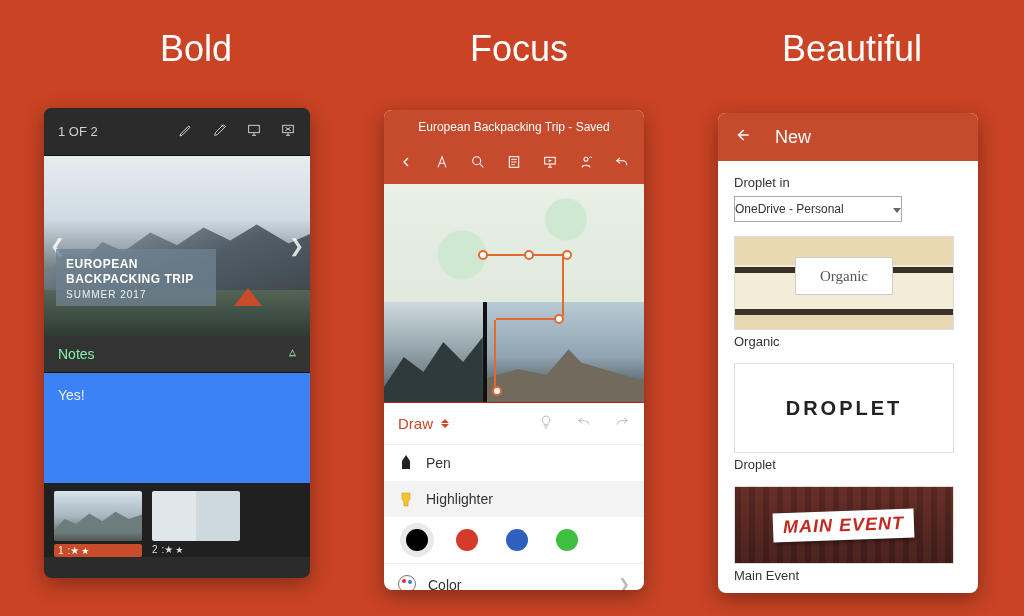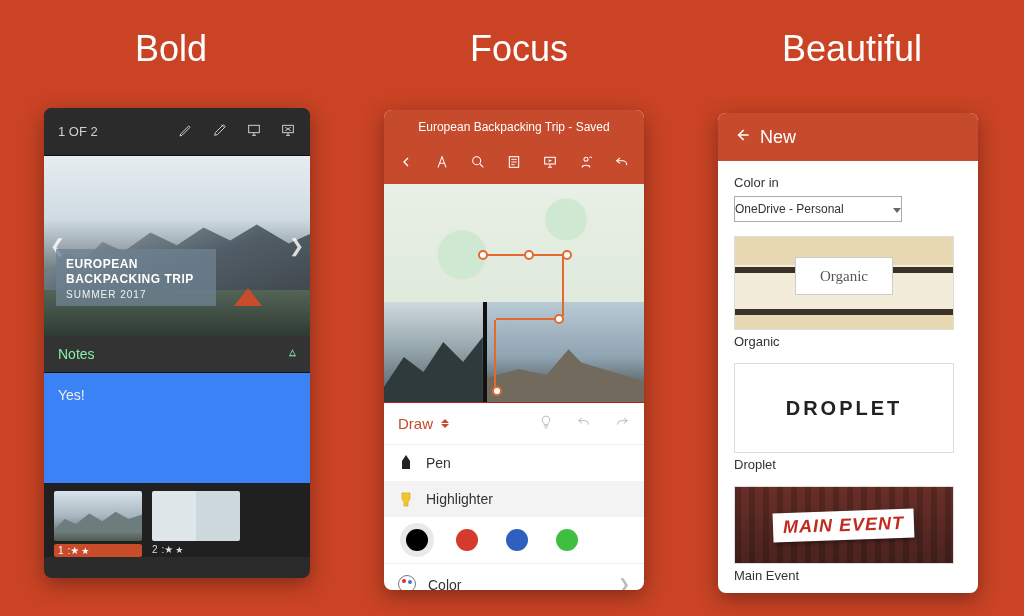--- a/index.html
+++ b/index.html
@@ -11,21 +11,21 @@
     overflow: hidden;
     position: relative;
   }
   .heading {
     position: absolute;
     color: #fff;
     font-weight: 300;
     font-size: 36px;
     top: 28px;
   }
-  .h1 { left: 135px; }
+  .h1 { left: 160px; }
   .h2 { left: 470px; }
   .h3 { left: 782px; }
 
   .phone {
     position: absolute;
     border-radius: 8px;
     background: #fff;
     box-shadow: 0 6px 20px rgba(0,0,0,0.35);
     overflow: hidden;
   }
@@ -156,21 +156,21 @@
   .p2 .swatch{ width:22px;height:22px;border-radius:50%; cursor:pointer;}
   .p2 .swatch.sel{ background:#000; box-shadow:0 0 0 6px #e9e9e9; border-radius:50%;}
   .p2 .row-nav{ height:40px; display:flex; align-items:center; justify-content:space-between; padding:0 14px; font-size:14px; color:#333; border-top:1px solid #eee;}
   .p2 .row-nav .left{display:flex;align-items:flex-end;gap:12px;}
   .p2 .row-nav .chev{ color:#bbb;}
   .p2 .palette{ width:18px;height:18px; border:1.5px solid #777; border-radius:50%; position:relative;}
   .p2 .palette::before{content:"";position:absolute;left:3px;top:3px;width:4px;height:4px;border-radius:50%;background:#e23;}
   .p2 .palette::after{content:"";position:absolute;right:3px;top:4px;width:4px;height:4px;border-radius:50%;background:#3b7bd6;}
 
   
-  .p3 .titlebar3{ height:48px; background:#c64a2c; color:#fff; display:flex; align-items:center; gap:8px; padding:0 14px; font-size:18px;}
+  .p3 .titlebar3{ height:48px; background:#c64a2c; color:#fff; display:flex; align-items:center; gap:23px; padding:0 14px; font-size:18px;}
   .p3 .body3{ padding:14px 16px 0 16px; }
   .p3 .label3{ font-size:13px; color:#333; margin-bottom:6px;}
   .p3 .select3{
     width:168px; height:26px; border:1px solid #aaa; display:flex; align-items:center; justify-content:space-between;
     padding:0 0; font-size:12px; color:#333; cursor:pointer;
   }
   .p3 .tpl{ margin-top:14px; }
   .p3 .tpl .prev{ width:220px; border:1px solid #ddd; position:relative; overflow:hidden;}
   .p3 .tpl .cap{ font-size:13px; color:#333; margin-top:4px;}
   .p3 .tpl.organic .prev{ height:94px;
@@ -399,21 +399,21 @@
   <div class="titlebar3">
     <span>
       <svg width="20" height="20" viewBox="0 0 24 24" stroke="#fff" fill="none">
           <path d="M14 6l-6 6 6 6" stroke-width="2"></path>
           <path d="M8 12h12" stroke-width="2"></path>
         </svg>
     </span>
     <span>New</span>
   </div>
   <div class="body3">
-    <div class="label3">Color in</div>
+    <div class="label3">Droplet in</div>
     <div class="select3">
       <span>OneDrive - Personal</span>
       <span class="chev-down"></span>
     </div>
 
     <div class="tpl organic">
       <div class="prev">
           <div class="card">Organic</div>
         </div>
       <div class="cap">Organic</div>

